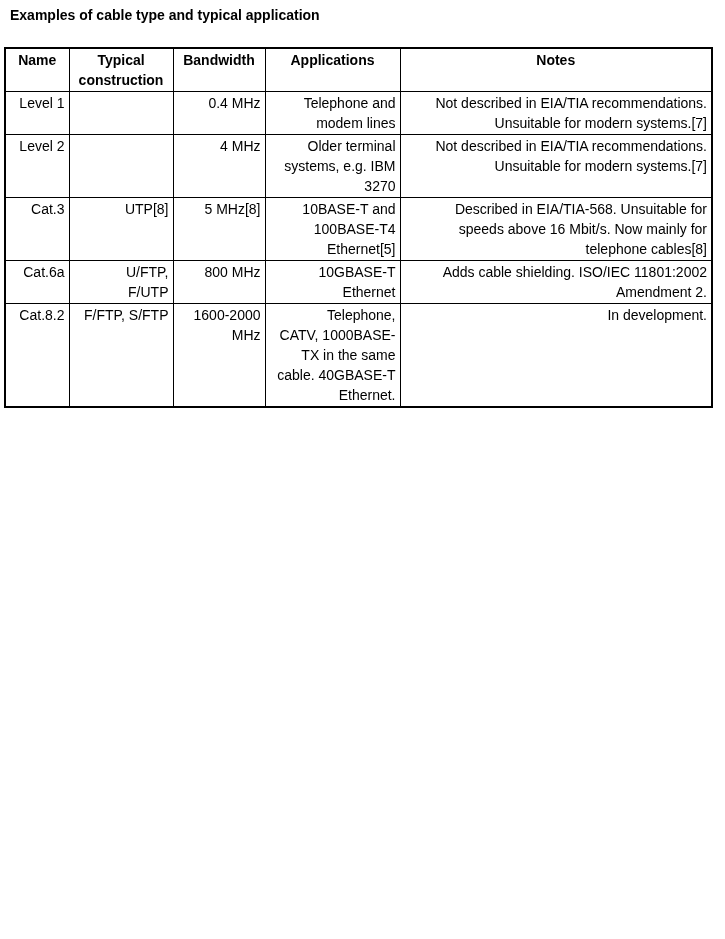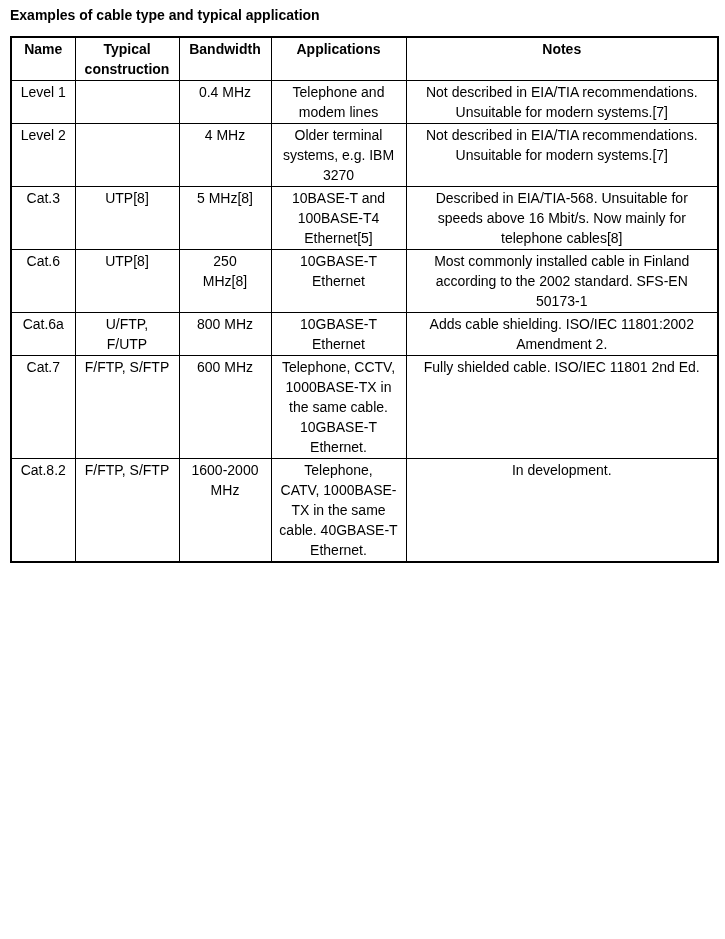--- a/index.html
+++ b/index.html
@@ -12,47 +12,47 @@
   .page {
     width: 725px;
     min-height: 939px;
     background: #ffffff;
     box-sizing: border-box;
   }
   .doc-title {
     font-size: 14px;
     font-weight: bold;
     padding: 7px 0 0 10px;
-    margin-bottom: 13px;
+    margin-bottom: 24px;
     letter-spacing: 0;
   }
   table.cable-table {
     border-collapse: collapse;
     table-layout: fixed;
     width: 707px;
-    margin-left: 10px;
+    margin-left: 4px;
     border: 2px solid #000000;
   }
   table.cable-table th,
   table.cable-table td {
     border: 1px solid #000000;
     vertical-align: top;
     font-size: 14px;
     line-height: 20px;
     padding: 1px 4px 1px 4px;
     white-space: pre-line;
     overflow: hidden;
     word-wrap: break-word;
   }
   table.cable-table th {
     font-weight: bold;
     text-align: center;
   }
   table.cable-table td {
-    text-align: center;
+    text-align: right;
   }
   col.c-name { width: 64px; }
   col.c-construction { width: 104px; }
   col.c-bandwidth { width: 92px; }
   col.c-applications { width: 135px; }
   col.c-notes { width: 312px; }
 </style>
 </head>
 <body>
 
@@ -103,50 +103,28 @@
         <td>UTP[8]</td>
         <td>5 MHz[8]</td>
         <td>10BASE-T and
 100BASE-T4
 Ethernet[5]</td>
         <td>Described in EIA/TIA-568. Unsuitable for
 speeds above 16 Mbit/s. Now mainly for
 telephone cables[8]</td>
       </tr>
       <tr>
-        <td>Cat.6</td>
-        <td>UTP[8]</td>
-        <td>250
-MHz[8]</td>
-        <td>10GBASE-T
-Ethernet</td>
-        <td>Most commonly installed cable in Finland
-according to the 2002 standard. SFS-EN
-50173-1</td>
-      </tr>
-      <tr>
         <td>Cat.6a</td>
         <td>U/FTP,
 F/UTP</td>
         <td>800 MHz</td>
         <td>10GBASE-T
 Ethernet</td>
         <td>Adds cable shielding. ISO/IEC 11801:2002
 Amendment 2.</td>
-      </tr>
-      <tr>
-        <td>Cat.7</td>
-        <td>F/FTP, S/FTP</td>
-        <td>600 MHz</td>
-        <td>Telephone, CCTV,
-1000BASE-TX in
-the same cable.
-10GBASE-T
-Ethernet.</td>
-        <td>Fully shielded cable. ISO/IEC 11801 2nd Ed.</td>
       </tr>
       <tr>
         <td>Cat.8.2</td>
         <td>F/FTP, S/FTP</td>
         <td>1600-2000
 MHz</td>
         <td>Telephone,
 CATV, 1000BASE-
 TX in the same
 cable. 40GBASE-T

